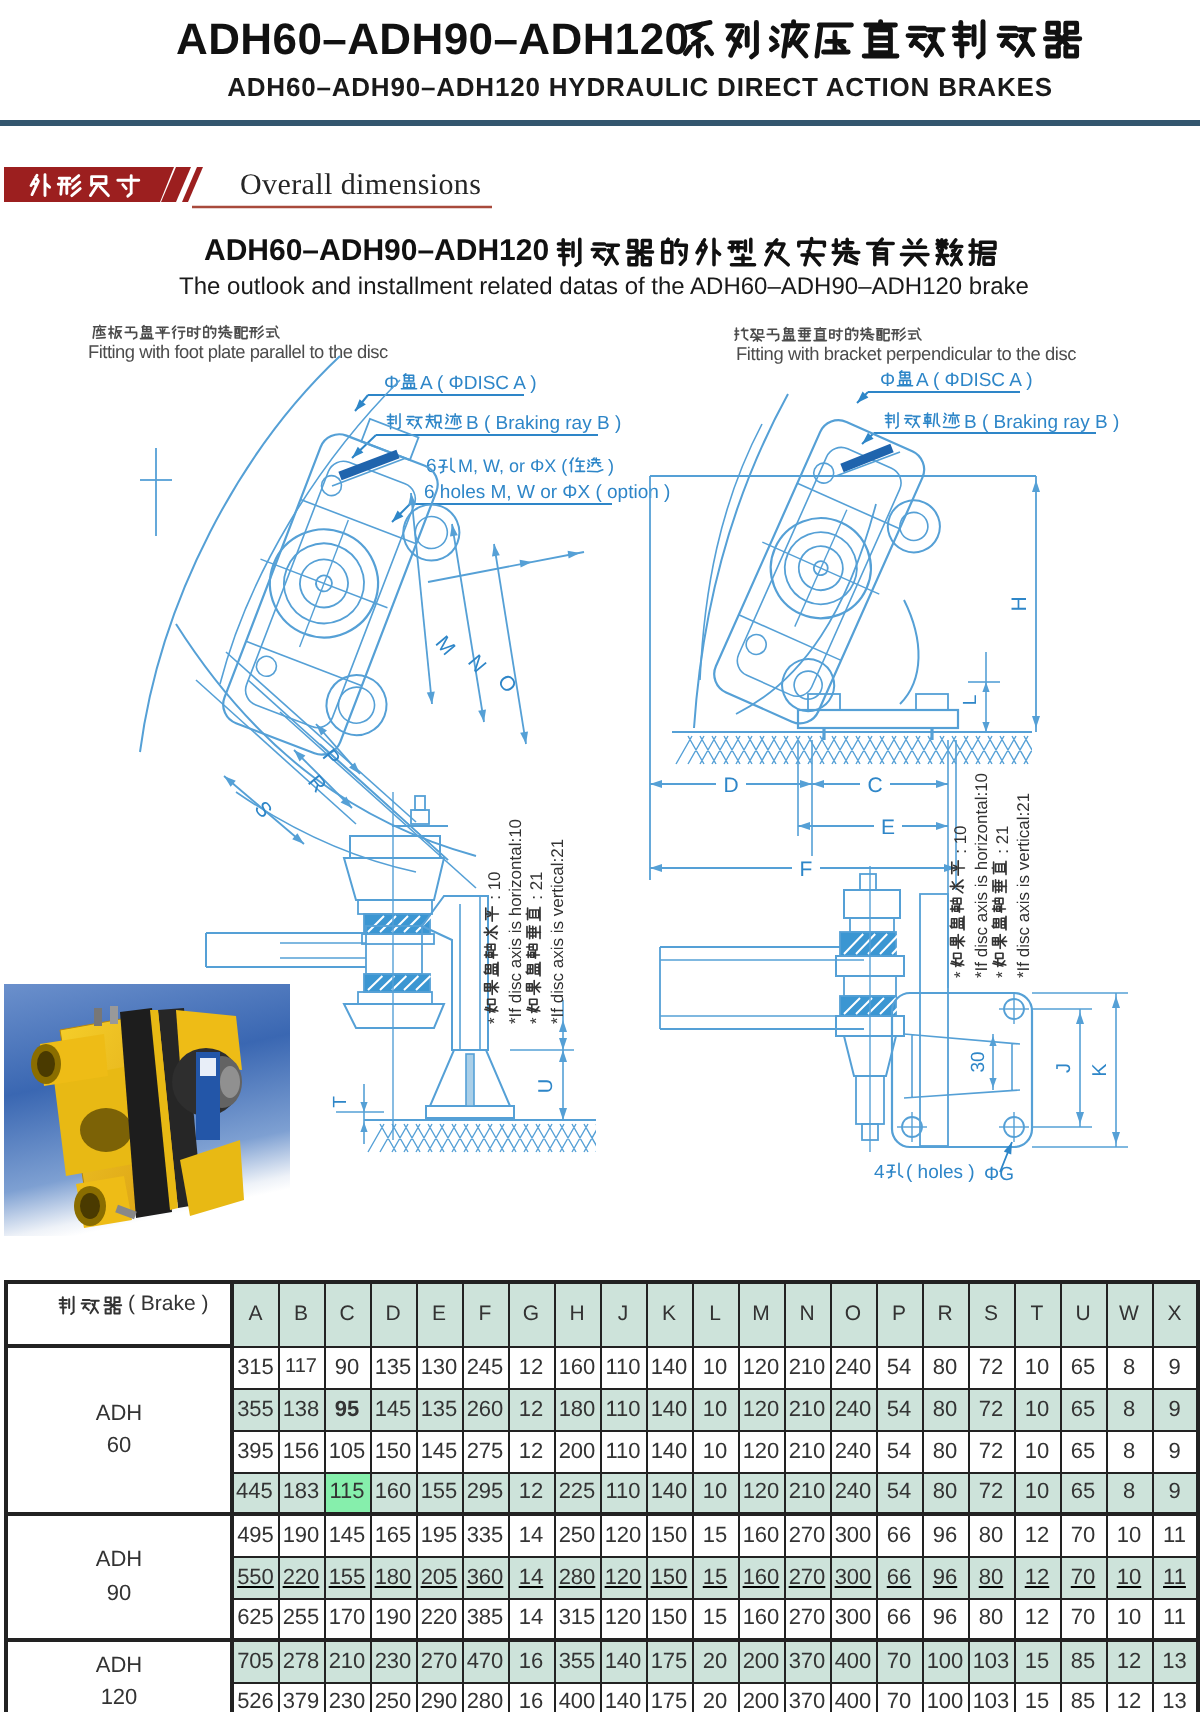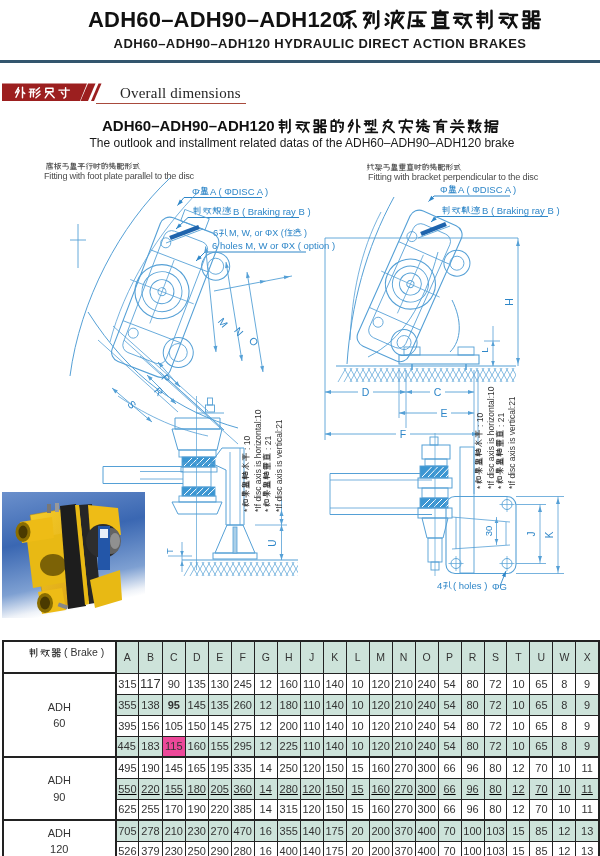--- a/index.html
+++ b/index.html
@@ -465,21 +465,21 @@
           <td style="width:23px;background:#cde3da;border:1px solid #222;border-top:2px solid #222;border-right:1px solid #222;text-align:center;font-size:10.5px;color:#333;">R</td>
           <td style="width:23px;background:#cde3da;border:1px solid #222;border-top:2px solid #222;border-right:1px solid #222;text-align:center;font-size:10.5px;color:#333;">S</td>
           <td style="width:23px;background:#cde3da;border:1px solid #222;border-top:2px solid #222;border-right:1px solid #222;text-align:center;font-size:10.5px;color:#333;">T</td>
           <td style="width:23px;background:#cde3da;border:1px solid #222;border-top:2px solid #222;border-right:1px solid #222;text-align:center;font-size:10.5px;color:#333;">U</td>
           <td style="width:23px;background:#cde3da;border:1px solid #222;border-top:2px solid #222;border-right:1px solid #222;text-align:center;font-size:10.5px;color:#333;">W</td>
           <td style="width:23px;background:#cde3da;border:1px solid #222;border-top:2px solid #222;border-right:2px solid #222;text-align:center;font-size:10.5px;color:#333;">X</td>
         </tr>
         <tr style="height:21px;">
           <td rowspan="4" style="border:2px solid #222;text-align:center;font-size:11px;color:#333;line-height:1.5;">ADH<br>60</td>
           <td style="background:#fff;border:1px solid #222;border-top:1px solid #222;border-bottom:1px solid #222;border-right:1px solid #222;text-align:center;font-size:11px;color:#333;">315</td>
-          <td style="background:#fff;border:1px solid #222;border-top:1px solid #222;border-bottom:1px solid #222;border-right:1px solid #222;text-align:center;font-size:13px;color:#333;">117</td>
+          <td style="background:#fff;border:1px solid #222;border-top:1px solid #222;border-bottom:1px solid #222;border-right:1px solid #222;text-align:center;font-size:10px;color:#333;">117</td>
           <td style="background:#fff;border:1px solid #222;border-top:1px solid #222;border-bottom:1px solid #222;border-right:1px solid #222;text-align:center;font-size:11px;color:#333;">90</td>
           <td style="background:#fff;border:1px solid #222;border-top:1px solid #222;border-bottom:1px solid #222;border-right:1px solid #222;text-align:center;font-size:11px;color:#333;">135</td>
           <td style="background:#fff;border:1px solid #222;border-top:1px solid #222;border-bottom:1px solid #222;border-right:1px solid #222;text-align:center;font-size:11px;color:#333;">130</td>
           <td style="background:#fff;border:1px solid #222;border-top:1px solid #222;border-bottom:1px solid #222;border-right:1px solid #222;text-align:center;font-size:11px;color:#333;">245</td>
           <td style="background:#fff;border:1px solid #222;border-top:1px solid #222;border-bottom:1px solid #222;border-right:1px solid #222;text-align:center;font-size:11px;color:#333;">12</td>
           <td style="background:#fff;border:1px solid #222;border-top:1px solid #222;border-bottom:1px solid #222;border-right:1px solid #222;text-align:center;font-size:11px;color:#333;">160</td>
           <td style="background:#fff;border:1px solid #222;border-top:1px solid #222;border-bottom:1px solid #222;border-right:1px solid #222;text-align:center;font-size:11px;color:#333;">110</td>
           <td style="background:#fff;border:1px solid #222;border-top:1px solid #222;border-bottom:1px solid #222;border-right:1px solid #222;text-align:center;font-size:11px;color:#333;">140</td>
           <td style="background:#fff;border:1px solid #222;border-top:1px solid #222;border-bottom:1px solid #222;border-right:1px solid #222;text-align:center;font-size:11px;color:#333;">10</td>
           <td style="background:#fff;border:1px solid #222;border-top:1px solid #222;border-bottom:1px solid #222;border-right:1px solid #222;text-align:center;font-size:11px;color:#333;">120</td>
@@ -535,21 +535,21 @@
           <td style="background:#fff;border:1px solid #222;border-top:1px solid #222;border-bottom:1px solid #222;border-right:1px solid #222;text-align:center;font-size:11px;color:#333;">80</td>
           <td style="background:#fff;border:1px solid #222;border-top:1px solid #222;border-bottom:1px solid #222;border-right:1px solid #222;text-align:center;font-size:11px;color:#333;">72</td>
           <td style="background:#fff;border:1px solid #222;border-top:1px solid #222;border-bottom:1px solid #222;border-right:1px solid #222;text-align:center;font-size:11px;color:#333;">10</td>
           <td style="background:#fff;border:1px solid #222;border-top:1px solid #222;border-bottom:1px solid #222;border-right:1px solid #222;text-align:center;font-size:11px;color:#333;">65</td>
           <td style="background:#fff;border:1px solid #222;border-top:1px solid #222;border-bottom:1px solid #222;border-right:1px solid #222;text-align:center;font-size:11px;color:#333;">8</td>
           <td style="background:#fff;border:1px solid #222;border-top:1px solid #222;border-bottom:1px solid #222;border-right:2px solid #222;text-align:center;font-size:11px;color:#333;">9</td>
         </tr>
         <tr style="height:21px;">
           <td style="background:#cde3da;border:1px solid #222;border-top:1px solid #222;border-bottom:1px solid #222;border-right:1px solid #222;font-size:11px;color:#333;">445</td>
           <td style="background:#cde3da;border:1px solid #222;border-top:1px solid #222;border-bottom:1px solid #222;border-right:1px solid #222;text-align:center;font-size:11px;color:#333;">183</td>
-          <td style="background:#ec4899;border:1px solid #222;border-top:1px solid #222;border-bottom:1px solid #222;border-right:1px solid #222;text-align:center;font-size:11px;color:#333;">115</td>
+          <td style="background:#86efac;border:1px solid #222;border-top:1px solid #222;border-bottom:1px solid #222;border-right:1px solid #222;text-align:center;font-size:11px;color:#333;">115</td>
           <td style="background:#cde3da;border:1px solid #222;border-top:1px solid #222;border-bottom:1px solid #222;border-right:1px solid #222;text-align:center;font-size:11px;color:#333;">160</td>
           <td style="background:#cde3da;border:1px solid #222;border-top:1px solid #222;border-bottom:1px solid #222;border-right:1px solid #222;text-align:center;font-size:11px;color:#333;">155</td>
           <td style="background:#cde3da;border:1px solid #222;border-top:1px solid #222;border-bottom:1px solid #222;border-right:1px solid #222;text-align:center;font-size:11px;color:#333;">295</td>
           <td style="background:#cde3da;border:1px solid #222;border-top:1px solid #222;border-bottom:1px solid #222;border-right:1px solid #222;text-align:center;font-size:11px;color:#333;">12</td>
           <td style="background:#cde3da;border:1px solid #222;border-top:1px solid #222;border-bottom:1px solid #222;border-right:1px solid #222;text-align:center;font-size:11px;color:#333;">225</td>
           <td style="background:#cde3da;border:1px solid #222;border-top:1px solid #222;border-bottom:1px solid #222;border-right:1px solid #222;text-align:center;font-size:11px;color:#333;">110</td>
           <td style="background:#cde3da;border:1px solid #222;border-top:1px solid #222;border-bottom:1px solid #222;border-right:1px solid #222;text-align:center;font-size:11px;color:#333;">140</td>
           <td style="background:#cde3da;border:1px solid #222;border-top:1px solid #222;border-bottom:1px solid #222;border-right:1px solid #222;text-align:center;font-size:11px;color:#333;">10</td>
           <td style="background:#cde3da;border:1px solid #222;border-top:1px solid #222;border-bottom:1px solid #222;border-right:1px solid #222;text-align:center;font-size:11px;color:#333;">120</td>
           <td style="background:#cde3da;border:1px solid #222;border-top:1px solid #222;border-bottom:1px solid #222;border-right:1px solid #222;text-align:center;font-size:11px;color:#333;">210</td>

